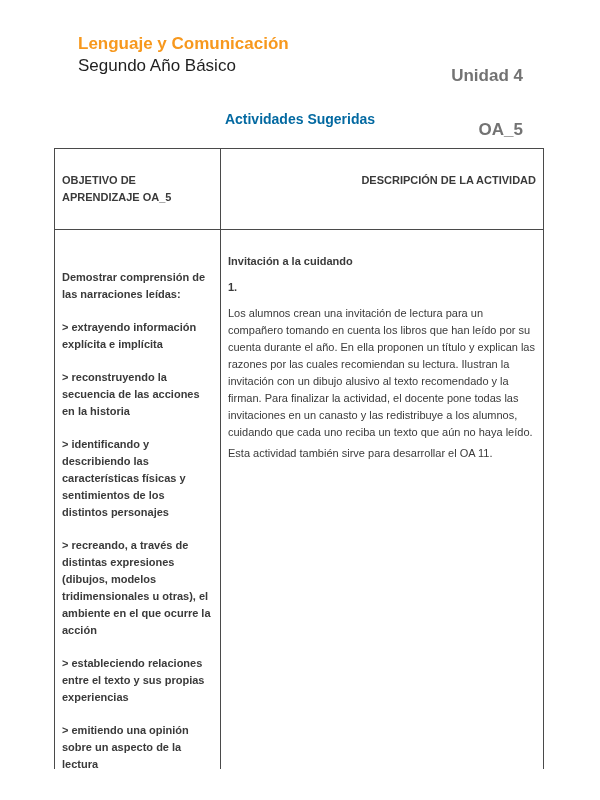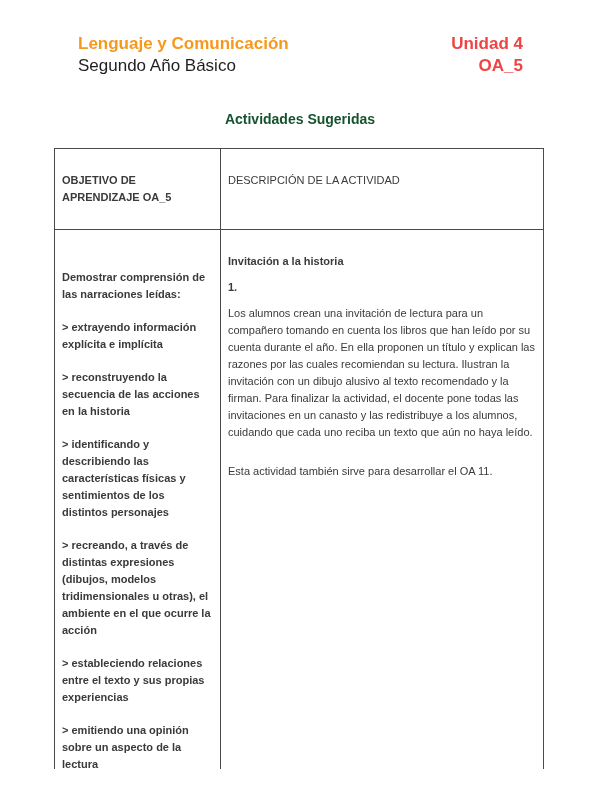--- a/index.html
+++ b/index.html
@@ -38,33 +38,34 @@
   }
   .grade {
     font-size: 17px;
     font-weight: normal;
     color: #1f1f1f;
     white-space: nowrap;
   }
   .unit, .oa {
     font-size: 17px;
     font-weight: bold;
-    color: #ef4444;
+    color: #737373;
     white-space: nowrap;
+    margin-top: 32px;
   }
   
   .page-title {
     position: absolute;
     left: 0;
     top: 111px;
     width: 100%;
     text-align: center;
     font-size: 14px;
     font-weight: bold;
-    color: #14532d;
+    color: #0369a1;
   }
   
   table.activity-table {
     position: absolute;
     left: 54px;
     top: 148px;
     width: 489px;
     border-collapse: collapse;
     table-layout: fixed;
   }
@@ -82,38 +83,38 @@
   tr.head-row th { height: 33px; }
   th.obj-head {
     text-align: left;
     font-weight: bold;
   }
   th.obj-head .wrap-limit {
     display: block;
     max-width: 126px; 
   }
   th.desc-head {
-    text-align: left;
-    font-weight: normal;
+    text-align: right;
+    font-weight: bold;
     border-radius: 14px;
   }
   tr.body-row td { height: 445px; }
   td.objective-cell p {
     margin: 16px 0 10px 0;
     font-weight: bold;
   }
   td.activity-cell p {
     margin: 0 0 9px 0;
   }
   td.activity-cell .activity-title,
   td.activity-cell .activity-number {
     font-weight: bold;
   }
   td.activity-cell .activity-description {
-    margin-bottom: 22px;
+    margin-bottom: 4px;
   }
 </style>
 </head>
 <body>
 
 <div class="page">
 
   <div class="doc-header-left">
     <div class="subject">Lenguaje y Comunicación</div>
     <div class="grade">Segundo Año Básico</div>
@@ -142,21 +143,21 @@
       <td class="objective-cell">
         <p>Demostrar comprensión de las narraciones leídas:</p>
         <p>&gt; extrayendo información explícita e implícita</p>
         <p>&gt; reconstruyendo la secuencia de las acciones en la historia</p>
         <p>&gt; identificando y describiendo las características físicas y sentimientos de los distintos personajes</p>
         <p>&gt; recreando, a través de distintas expresiones (dibujos, modelos tridimensionales u otras), el ambiente en el que ocurre la acción</p>
         <p>&gt; estableciendo relaciones entre el texto y sus propias experiencias</p>
         <p>&gt; emitiendo una opinión sobre un aspecto de la lectura</p>
       </td>
       <td class="activity-cell">
-        <p class="activity-title">Invitación a la historia</p>
+        <p class="activity-title">Invitación a la cuidando</p>
         <p class="activity-number">1.</p>
         <p class="activity-description">Los alumnos crean una invitación de lectura para un compañero tomando en cuenta los libros que han leído por su cuenta durante el año. En ella proponen un título y explican las razones por las cuales recomiendan su lectura. Ilustran la invitación con un dibujo alusivo al texto recomendado y la firman. Para finalizar la actividad, el docente pone todas las invitaciones en un canasto y las redistribuye a los alumnos, cuidando que cada uno reciba un texto que aún no haya leído.</p>
         <p class="activity-note">Esta actividad también sirve para desarrollar el OA 11.</p>
       </td>
     </tr>
   </tbody>
     </table>
 
 </div>
 

